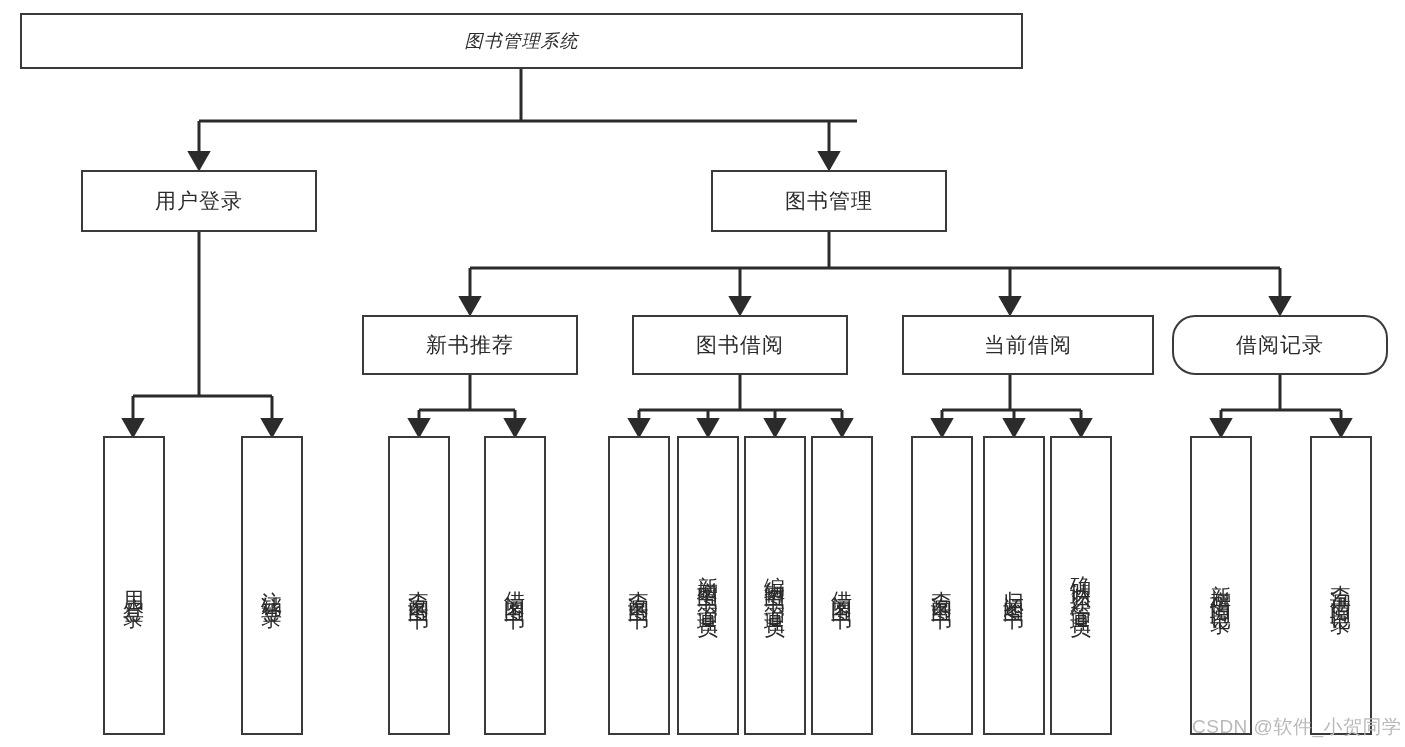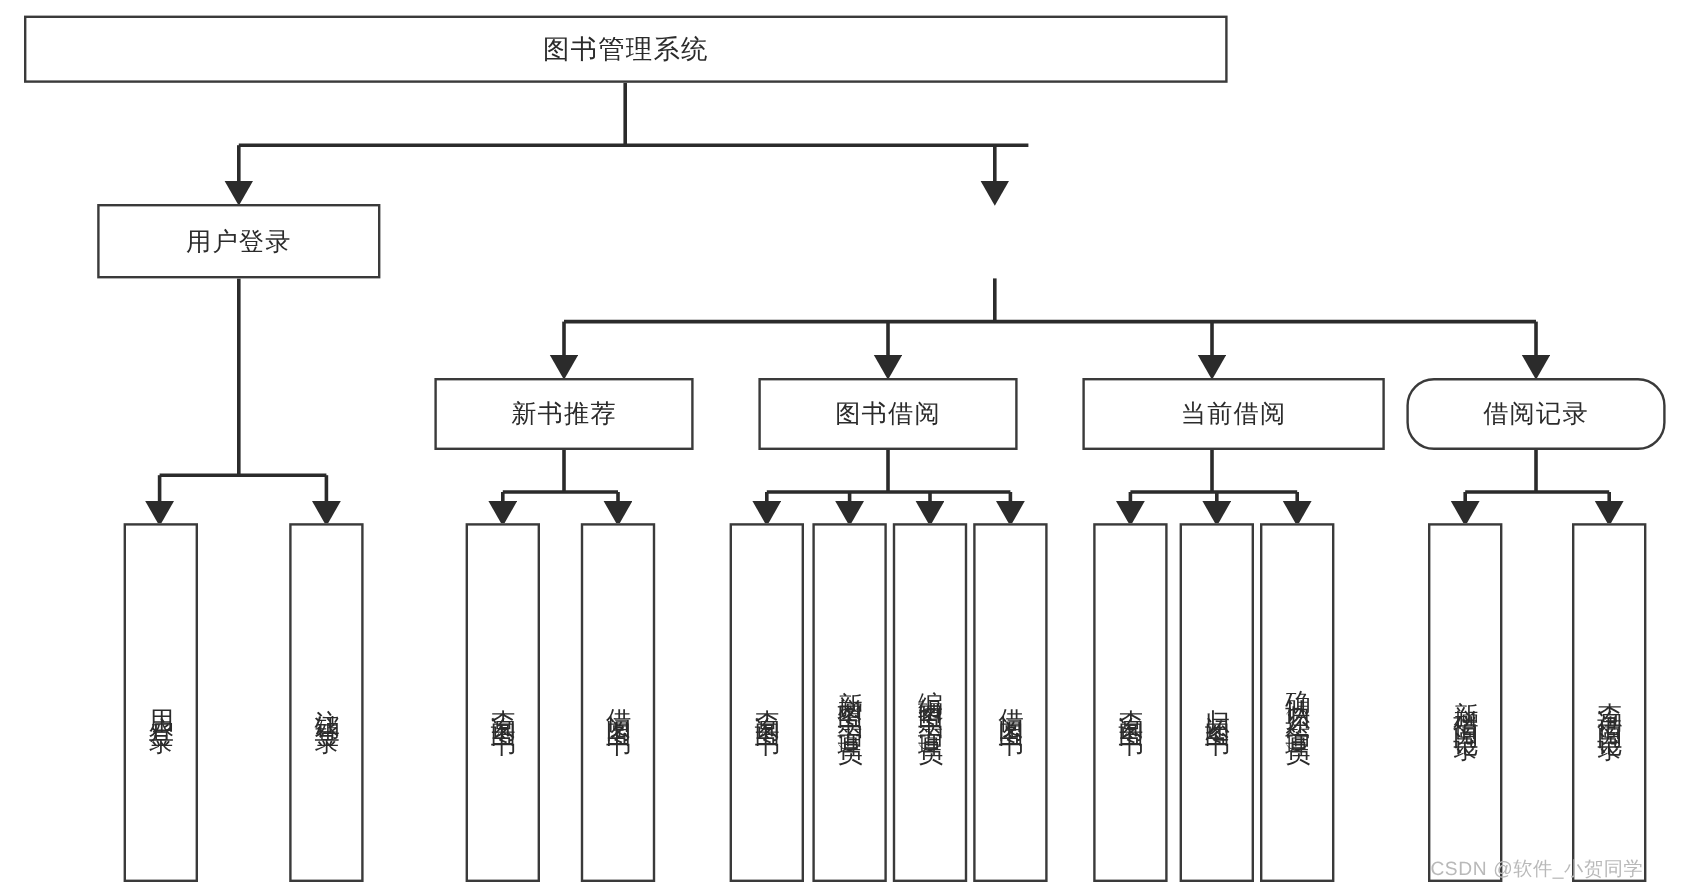--- a/index.html
+++ b/index.html
@@ -44,26 +44,27 @@
   }
   .node.vertical .vtext {
     writing-mode: vertical-rl;
     text-orientation: upright;
     letter-spacing: 6px;
     line-height: 1;
     text-align: center;
     white-space: nowrap;
   }
   .node.root {
-    font-size: 22px;
+    font-size: 18px;
+    font-style: italic;
   }
   .watermark {
     position: absolute;
     color: #b9b9b9;
-    font-size: 16px;
+    font-size: 19px;
     white-space: nowrap;
     letter-spacing: 0.5px;
   }
 </style>
 </head>
 <body>
 
 <div id="canvas">
 
   <svg id="edges" viewBox="0 0 1405 747" xmlns="http://www.w3.org/2000/svg">
@@ -129,20 +130,23 @@
   </svg>
 
   <div class="node horizontal root" style="left: 20px; top: 13px; width: 1003px; height: 56px;">
     <span>图书管理系统</span>
   </div>
 
   <div class="node horizontal" style="left: 81px; top: 170px; width: 236px; height: 62px;">
     <span>用户登录</span>
   </div>
 
+  <div class="node horizontal" style="left: 711px; top: 170px; width: 236px; height: 62px;">
+    <span>图书管理</span>
+  </div>
 
   <div class="node horizontal" style="left: 632px; top: 315px; width: 216px; height: 60px;">
     <span>图书借阅</span>
   </div>
 
   <div class="node horizontal" style="left: 362px; top: 315px; width: 216px; height: 60px;">
     <span>新书推荐</span>
   </div>
 
   <div class="node horizontal" style="left: 902px; top: 315px; width: 252px; height: 60px;">

